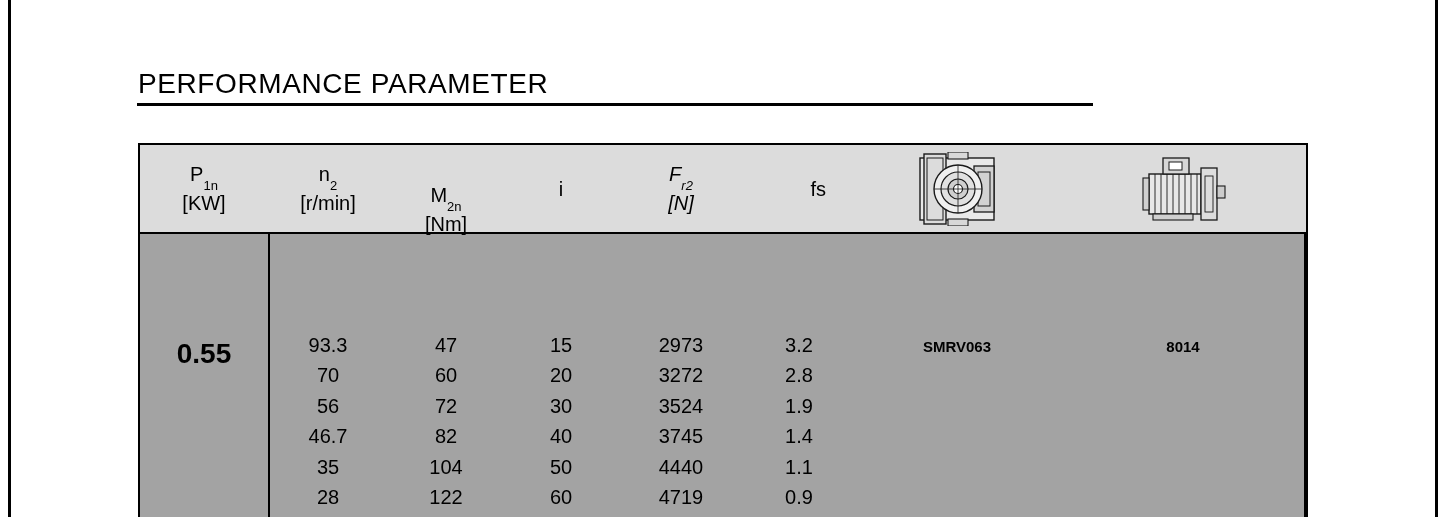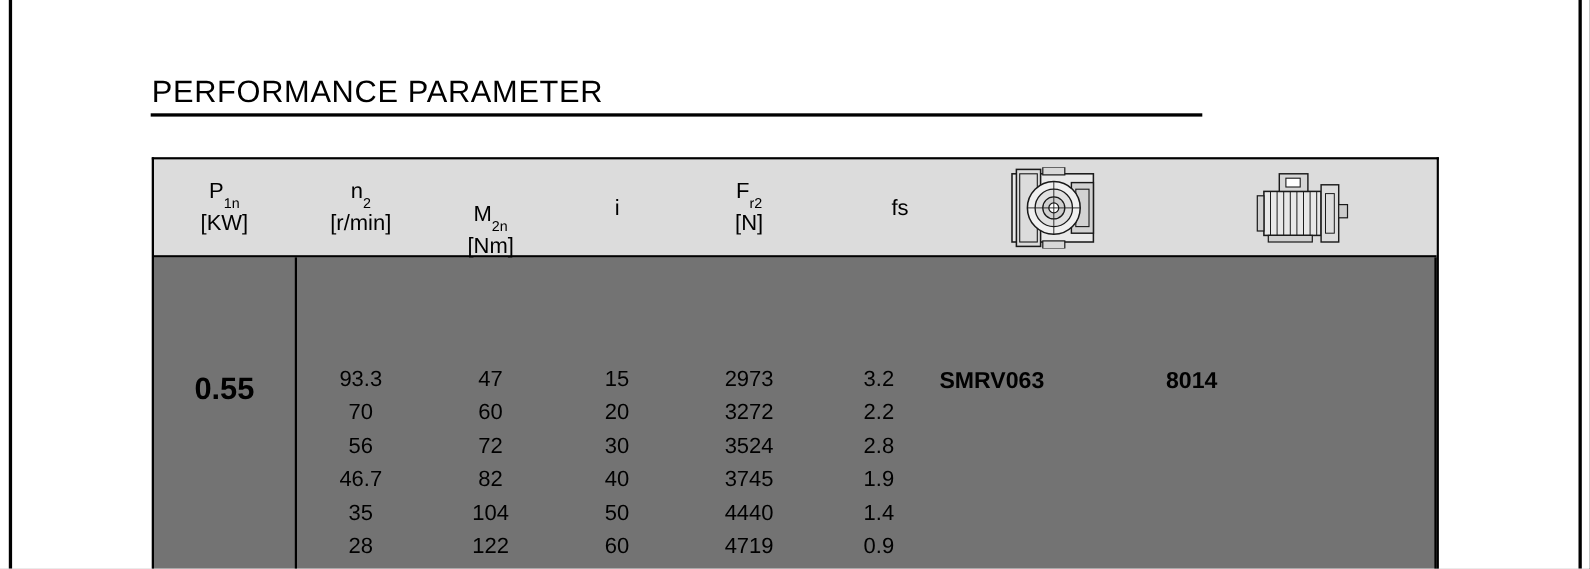--- a/index.html
+++ b/index.html
@@ -55,21 +55,21 @@
   }
   .table-wrap {
     position: absolute;
     left: 138px;
     top: 143px;
     width: 1170px;
     height: 374px;
     border: 2px solid #000000;
     border-bottom: none;
     box-sizing: border-box;
-    background: #737373;
+    background: #a3a3a3;
   }
   .thead {
     position: relative;
     height: 89px;
     background: #dcdcdc;
     border-bottom: 2px solid #000000;
     box-sizing: border-box;
   }
   .hcell {
     position: absolute;
@@ -118,21 +118,22 @@
     text-align: center;
     font-size: 20px;
   }
   .datacol .cell {
     height: 30.4px;
     line-height: 30.4px;
   }
   .modelcol {
     position: absolute;
     top: 0;
-    font-size: 21px;
+    text-align: center;
+    font-size: 15px;
     font-weight: bold;
   }
   .modelcol .cell {
     height: 30.4px;
     line-height: 30.4px;
   }
   .icon-svg { display: block; }
 </style>
 </head>
 <body>
@@ -161,21 +162,21 @@
 
       <div class="hcell" style="left:248px; width:116px;margin-top:21px;">
         <div class="sym"><span>M</span><span class="sub">2n</span></div>
         <div class="unit">[Nm]</div>
       </div>
 
       <div class="hcell" style="left:364px; width:114px;">
         <div class="sym"><span>i</span></div>
       </div>
 
-      <div class="hcell" style="left:478px; width:126px;">
+      <div class="hcell" style="left:478px; width:126px;font-style:italic;">
         <div class="sym"><span>F</span><span class="sub">r2</span></div>
         <div class="unit">[N]</div>
       </div>
 
       <div class="hcell" style="left:576px; width:110px;align-items:flex-end;">
         <div class="sym"><span>fs</span></div>
       </div>
 
       <div class="hcell" style="left:714px; width:206px;">
         <span>
@@ -268,24 +269,24 @@
         <div class="cell">3272</div>
         <div class="cell">3524</div>
         <div class="cell">3745</div>
         <div class="cell">4440</div>
         <div class="cell">4719</div>
 
       </div>
 
       <div class="datacol" style="left:604px; width:110px; top:96px;">
         <div class="cell">3.2</div>
-        <div class="cell">2.2</div>
         <div class="cell">2.8</div>
         <div class="cell">1.9</div>
         <div class="cell">1.4</div>
+        <div class="cell">1.1</div>
         <div class="cell">0.9</div>
 
       </div>
 
       <div class="modelcol" style="left:714px; width:206px; top:98px;">
         <div class="cell">SMRV063</div>
       </div>
 
       <div class="modelcol" style="left:920px; width:246px; top:98px;">
         <div class="cell">8014</div>

